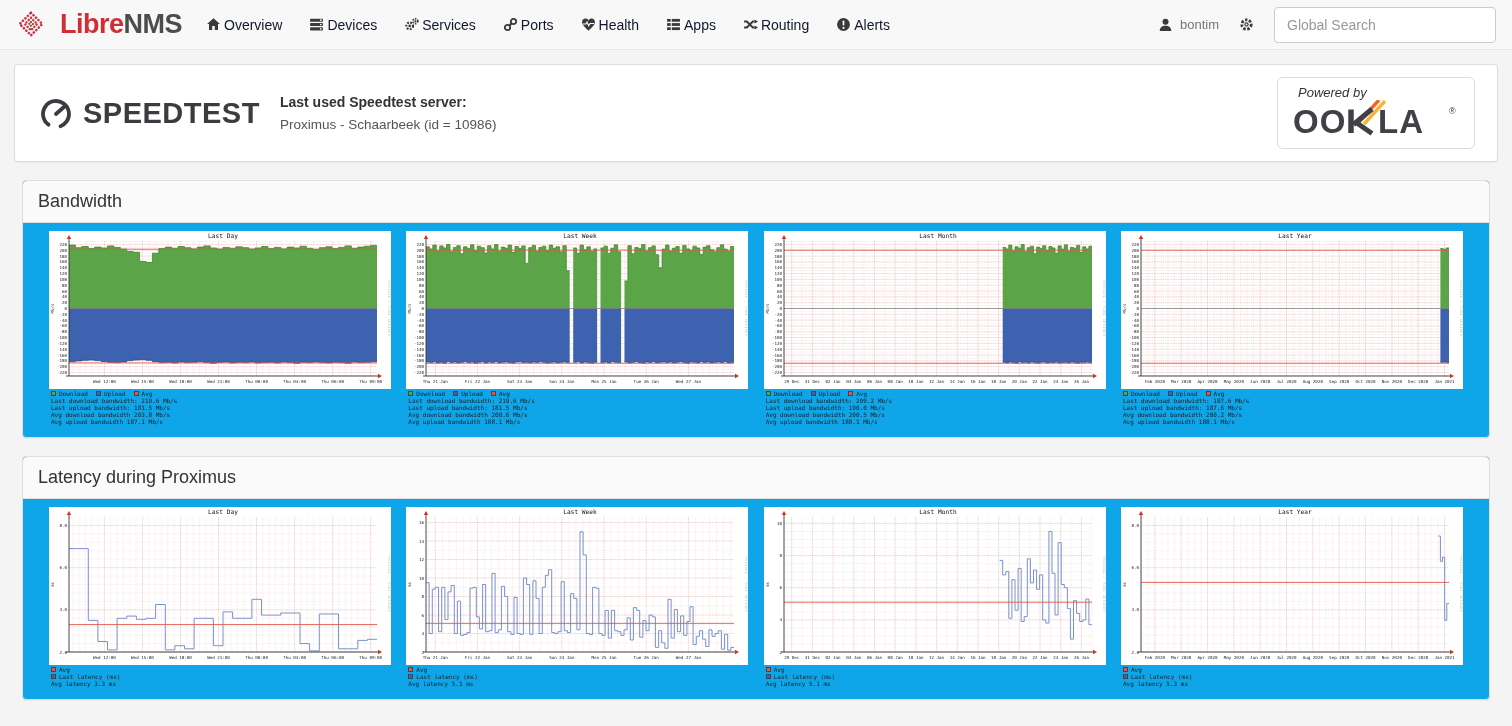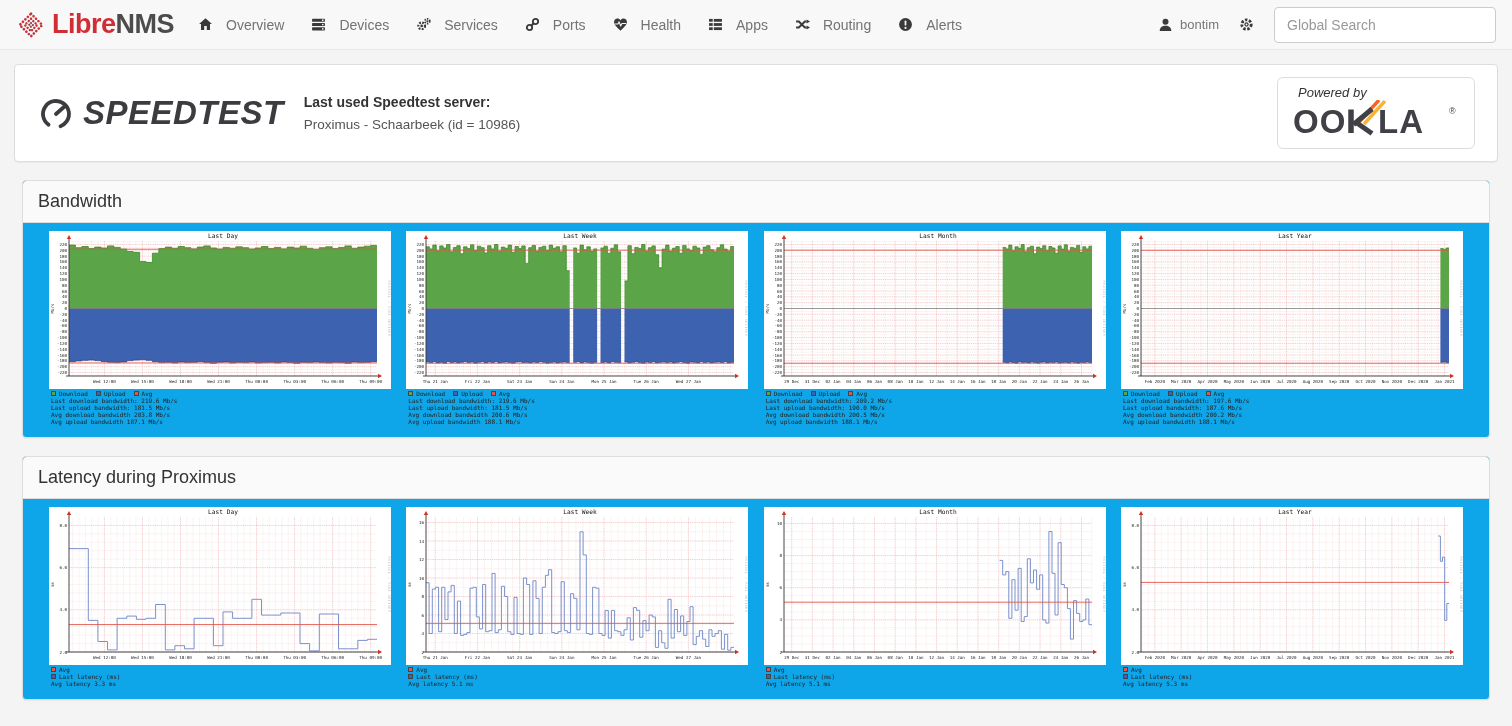--- a/index.html
+++ b/index.html
@@ -1,35 +1,35 @@
 <!DOCTYPE html>
 <html><head>
 <meta charset="utf-8">
 <style>
   * { box-sizing: border-box; }
   body { margin:0; width:1512px; height:726px; background:#f4f4f5; font-family:"Liberation Sans",sans-serif; }
   
   .navbar { height:50px; background:#f8f8f8; border-bottom:1px solid #e7e7e7; display:flex; align-items:center; padding:0 16px; }
-  .brand { display:flex; align-items:flex-end; gap:6px; cursor:pointer; }
+  .brand { display:flex; align-items:flex-start; gap:14px; cursor:pointer; }
   .brand-text { font-size:27px; font-weight:bold; letter-spacing:-0.5px; }
   .brand-text .libre { color:#cf2e35; }
   .brand-text .nms { color:#4c4c4c; }
   .nav-items { display:flex; list-style:none; margin:0 0 0 24px; padding:0; gap:27px; }
-  .nav-items li { display:flex; align-items:center; gap:13px; color:#737373; font-size:14px; cursor:pointer; }
+  .nav-items li { display:flex; align-items:center; gap:3px; color:#0f172a; font-size:14px; cursor:pointer; }
   .nav-items li svg { width:15px; height:15px; }
   .nav-right { margin-left:auto; display:flex; gap:20px; }
   .nav-user { display:flex; align-items:center; gap:7px; color:#777; font-size:13px; cursor:pointer; }
   .nav-user svg, .nav-gear svg { width:15px; height:15px; }
   .nav-gear { cursor:pointer; display:flex; align-items:center; }
   .search-input { width:222px; height:36px; border:1px solid #ccc; border-radius:4px; padding:0 12px; font-size:14px; color:#555; background:#fff; outline:none; font-family:"Liberation Sans",sans-serif; }
   .search-input::placeholder { color:#999; }
   
   .st-panel { margin:14px 14px 0; background:#fff; border:1px solid #ddd; border-radius:4px; box-shadow:0 1px 1px rgba(0,0,0,.04); padding:12px 22px; display:flex; align-items:center; }
   .st-logo { display:flex; align-items:center; gap:8px; }
-  .st-word { font-size:33px; font-weight:bold; color:#3b3b40; letter-spacing:0.5px;font-style:italic; }
+  .st-word { font-size:29px; font-weight:bold; color:#3b3b40; letter-spacing:0.5px; }
   .st-server { margin-left:20px; }
   .st-server-label { font-size:14px; font-weight:bold; color:#333; }
   .st-server-value { font-size:13.5px; color:#555; margin-top:7px; }
   .ookla-box { margin-left:auto; border:1px solid #dcdcdc; border-radius:6px; padding:7px 14px 4px; background:#fff; }
   .powered-by { font-size:13px; color:#333; margin:0 0 0 6px;font-style:italic; }
   .section-panel { margin:18px 22px 0; background:#0ea5e9; border:1px solid #ddd; border-radius:4px; box-shadow:0 1px 1px rgba(0,0,0,.04); }
   .section-heading { padding:10px 15px; border-bottom:1px solid #ddd; background:#fafafa; border-radius:4px 4px 0 0; font-size:18px; color:#333; }
   .section-body { display:flex; justify-content:space-between; padding:8px 26px 12px; }
   
   .chart-block { width:342px; }

